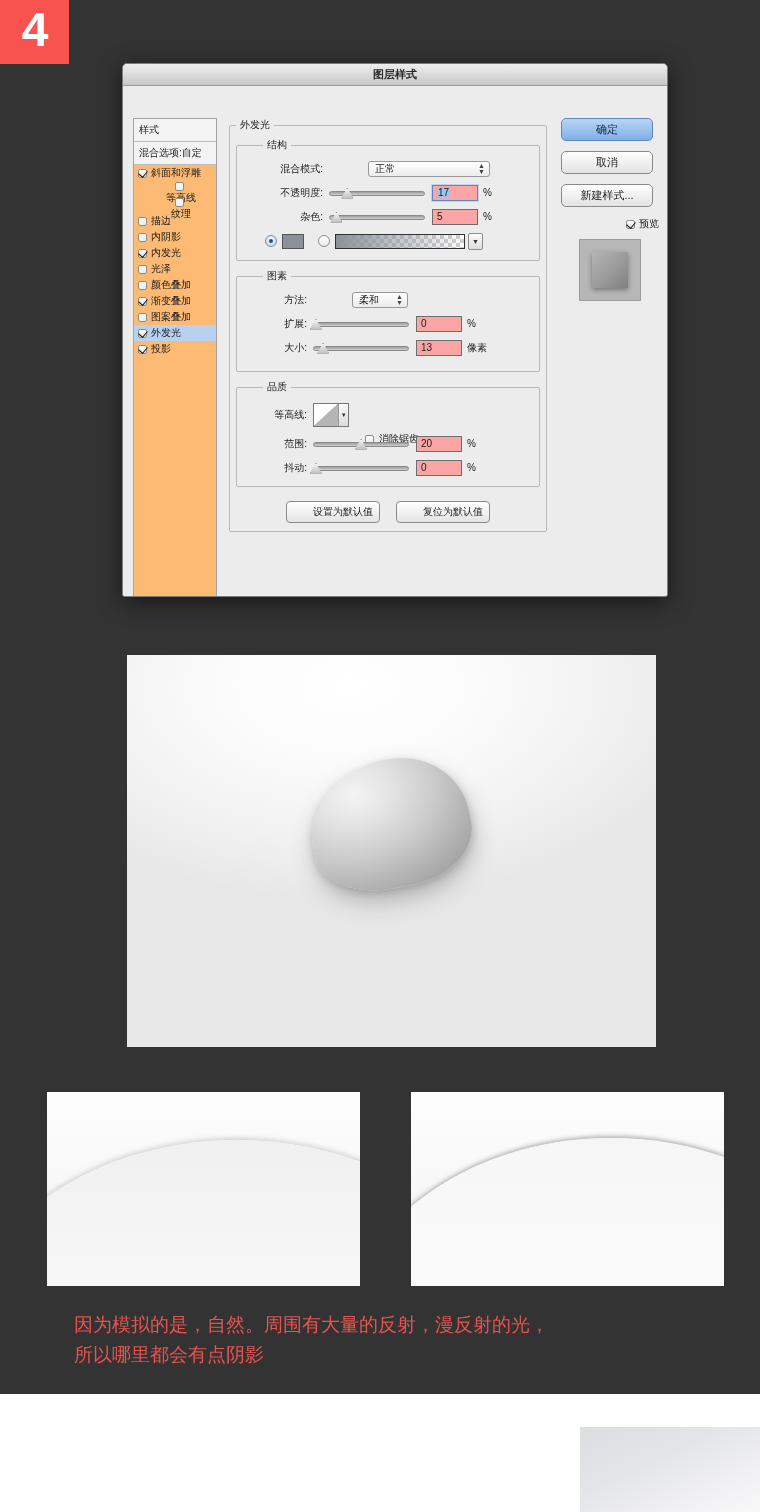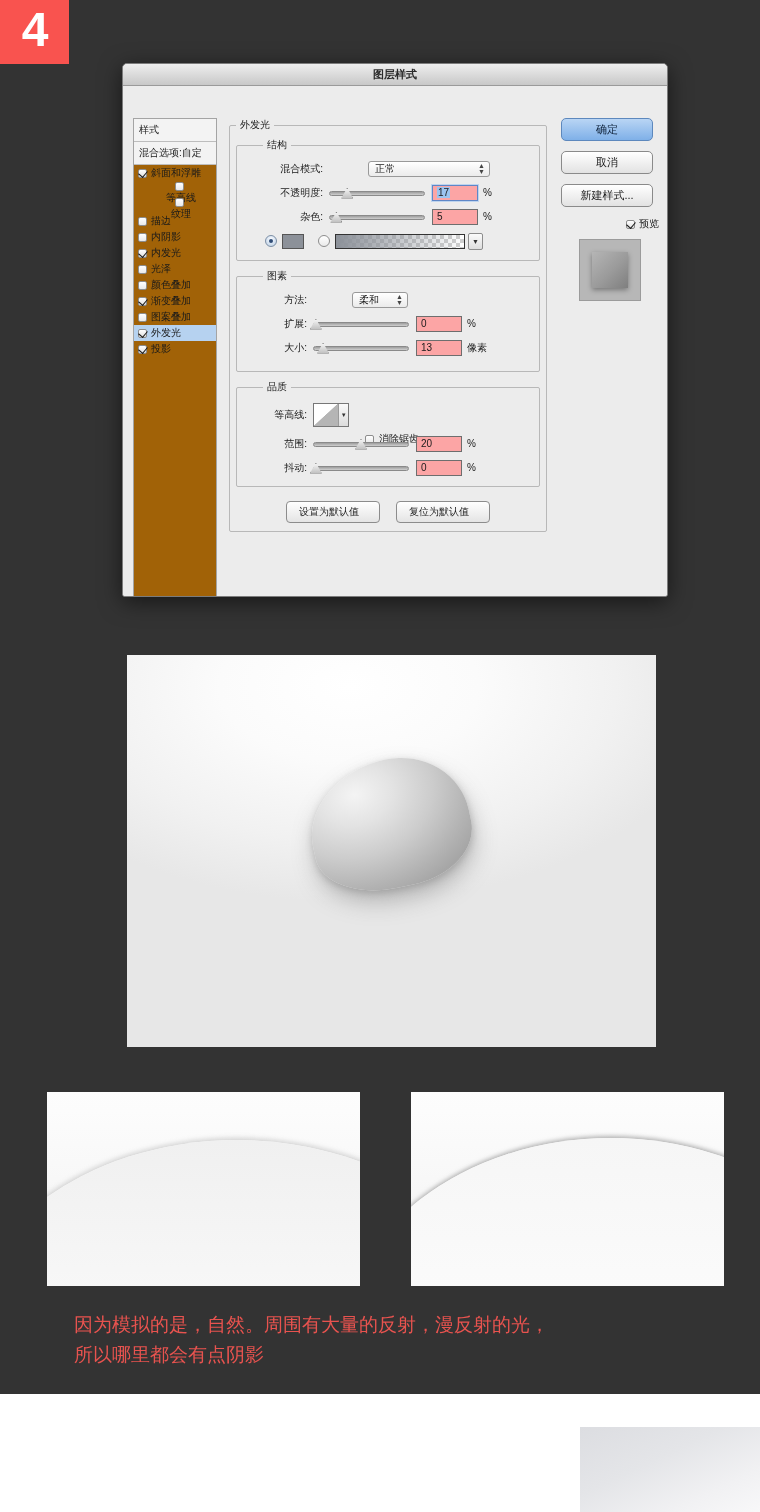--- a/index.html
+++ b/index.html
@@ -56,21 +56,21 @@
     position: relative;
     padding: 10px;
     height: 511px;
     background: #ececec;
   }
 
   
   .styles-col {
     position: absolute; left: 10px; top: 32px;
     width: 84px; height: 547px;
-    background: #a16207;
+    background: #fdba74;
     border: 1px solid #a4a4a4;
   }
   .styles-head {
     font-size: 10px; color: #1a1a1a;
     padding: 4px 5px;
     border-bottom: 1px solid #bdbdbd;
     background: #f3f3f3;
   }
   .styles-sub {
     font-size: 10px; color: #1a1a1a;
@@ -267,25 +267,25 @@
     display: flex; align-items: center; justify-content: center;
     font-size: 6px; color: #333;
   }
   .inline-check { display: flex; align-items: center; font-size: 10px; color: #1a1a1a; margin-top: 48px; }
   .inline-check .cbox { margin-right: 5px; }
 
   
   .defbtns { display: flex; justify-content: center; gap: 16px; margin-top: 14px; }
   .defbtn {
     font-size: 10px; color: #1a1a1a;
-    padding: 3px 12px;
+    padding: 3px 6px;
     background: linear-gradient(#ffffff,#e4e4e4);
     border: 1px solid #8c8c8c;
     border-radius: 4px;
-    min-width: 94px; text-align: left; font-family: Liberation Mono, monospace;
+    min-width: 94px; text-align: right; font-family: Liberation Mono, monospace;
   }
 
   
   .right-col {
     position: absolute; left: 438px; top: 32px;
     width: 98px;
   }
   .btn {
     display: block; width: 92px;
     font-size: 11px; color: #1a1a1a;

